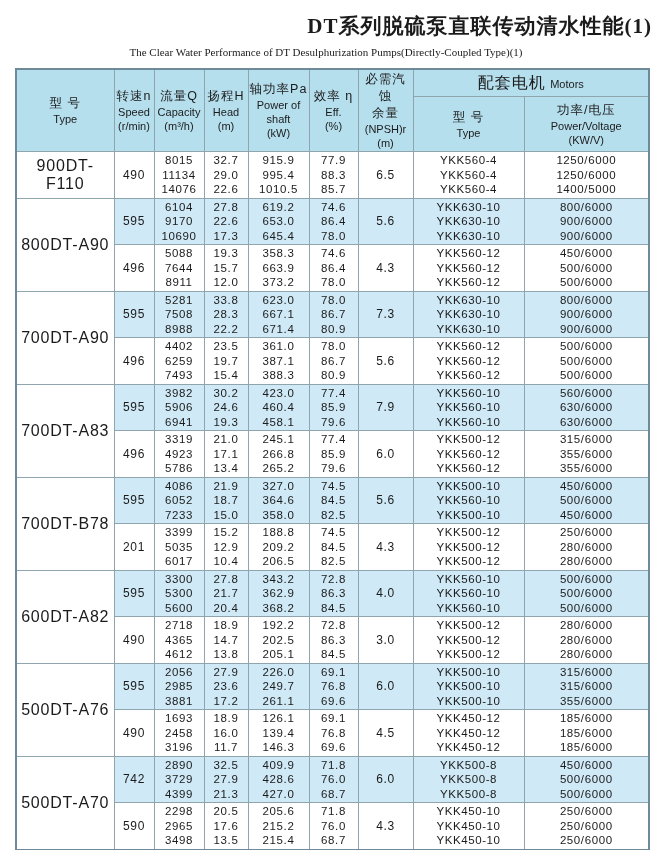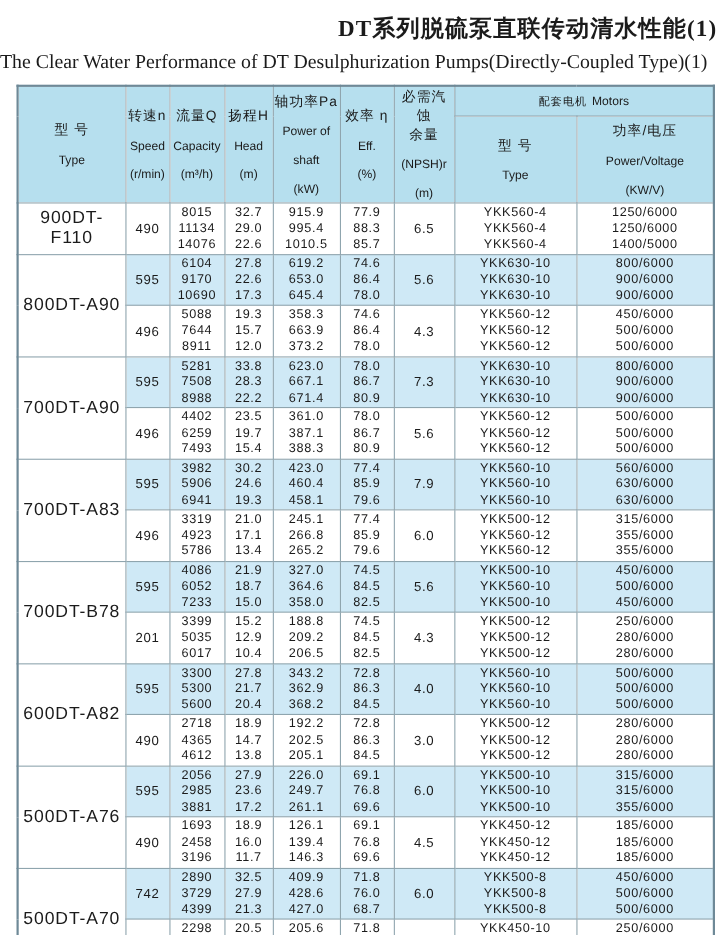--- a/index.html
+++ b/index.html
@@ -6,38 +6,38 @@
   body{
     width:652px;height:850px;background:#ffffff;
     font-family:"Liberation Sans",sans-serif;color:#1b1b1b;
     -webkit-font-smoothing:antialiased;
   }
   .page-title{
     font-family:"Liberation Serif",serif;font-weight:bold;
     font-size:21px;text-align:right;margin-top:12px;letter-spacing:1px;
   }
   .page-subtitle{
-    font-family:"Liberation Serif",serif;font-size:18px;
-    margin-top:6px;
+    font-family:"Liberation Serif",serif;font-size:11px;
+    text-align:center;margin-top:6px;
   }
   table.perf{
     border-collapse:collapse;table-layout:fixed;
     margin:10px 0 0 15px;width:633px;
     border:2px solid #6e8997;
   }
   table.perf th, table.perf td{
     border:1px solid #8fa5ae;
     padding:1px 1px;text-align:center;vertical-align:middle;
     overflow:hidden;
   }
   thead th{background:#b6dfee;font-weight:normal;}
   th .zh{font-size:12.5px;line-height:17px;letter-spacing:1px;}
-  th .en{font-size:11px;line-height:14px;letter-spacing:0;margin-top:12px;}
+  th .en{font-size:11px;line-height:14px;letter-spacing:0;}
   th.motors-span{height:24px;}
-  th.motors-span .zh{display:inline;font-size:10px;font-family:Liberation Mono, monospace;}
+  th.motors-span .zh{display:inline;font-size:16px;}
   th.motors-span .en{display:inline;font-size:11px;}
   tbody td{font-size:11.5px;letter-spacing:0.6px;}
   tbody tr{height:46px;}
   tbody tr.shaded td{background:#cfe9f6;}
   td.type-cell{background:#ffffff !important;font-size:16px;letter-spacing:0.8px;}
   td .ln{line-height:14.5px;}
   td.num{font-size:12px;}
 </style>
 </head>
 <body>

